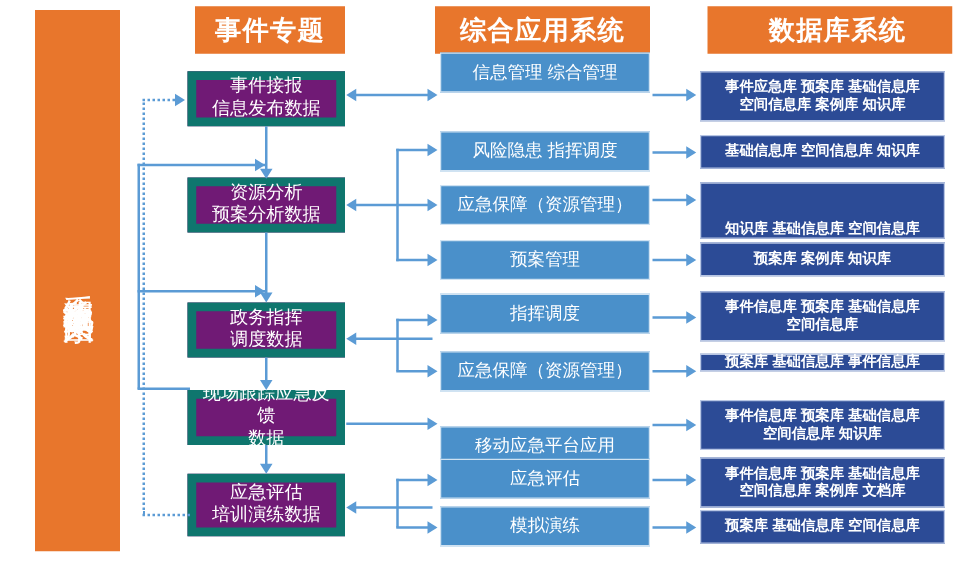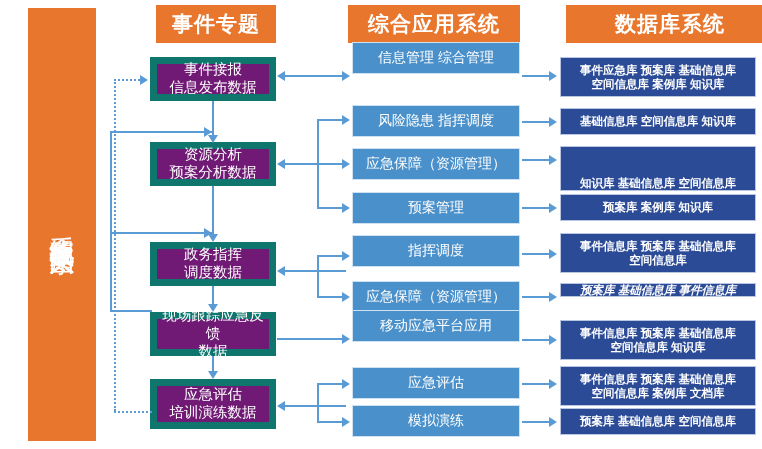--- a/index.html
+++ b/index.html
@@ -162,21 +162,21 @@
     </div>
   <div class="node node-b" style="top:192px;">
     <span class="txt">预案管理</span>
     </div>
   <div class="node node-b" style="top:235px;">
     <span class="txt">指挥调度</span>
     </div>
   <div class="node node-b" style="top:281px;">
     <span class="txt">应急保障（资源管理）</span>
     </div>
-  <div class="node node-b" style="top:310px;">
+  <div class="node node-b" style="top:341px;">
     <span class="txt">移动应急平台应用</span>
     </div>
   <div class="node node-b" style="top:367px;">
     <span class="txt">应急评估</span>
     </div>
   <div class="node node-b" style="top:405px;">
     <span class="txt">模拟演练</span>
     </div>
 
   <div class="node node-c" style="top:57px;height:40px;">
@@ -189,21 +189,21 @@
   <div class="node node-c" style="top:146px;height:45px;align-items:flex-end;">
     <span class="txt">知识库  基础信息库  空间信息库</span>
     </div>
   <div class="node node-c" style="top:194px;height:27px;">
     <span class="txt">预案库  案例库 知识库</span>
     </div>
   <div class="node node-c" style="top:233px;height:40px;">
     <span class="txt">
       <span>事件信息库  预案库  基础信息库</span><br><span>空间信息库</span></span>
     </div>
-  <div class="node node-c" style="top:283px;height:14px;font-style:italic;">
+  <div class="node node-c" style="top:283px;height:14px;">
     <span class="txt">预案库  基础信息库  事件信息库</span>
     </div>
   <div class="node node-c" style="top:320px;height:40px;">
     <span class="txt">
       <span>事件信息库  预案库  基础信息库</span><br><span>空间信息库  知识库</span></span>
     </div>
   <div class="node node-c" style="top:366px;height:40px;">
     <span class="txt">
       <span>事件信息库  预案库  基础信息库</span><br><span>空间信息库  案例库  文档库</span></span>
     </div>

